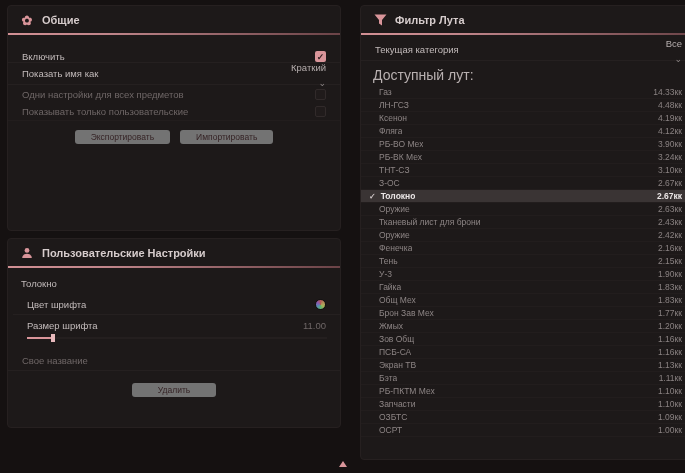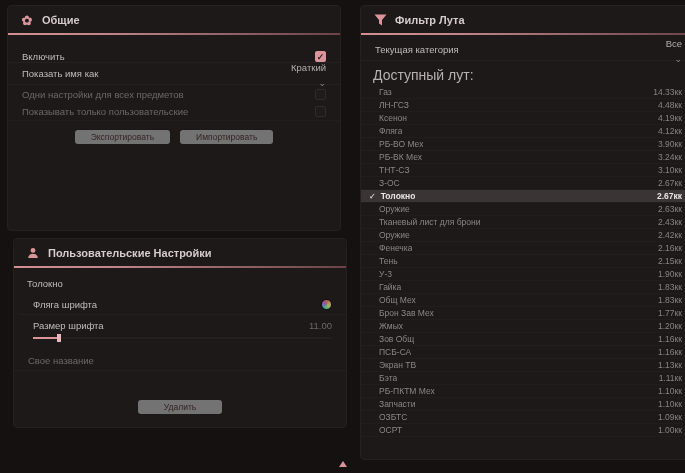--- a/index.html
+++ b/index.html
@@ -8,21 +8,21 @@
     position:relative; width:685px; height:473px; overflow:hidden;
     background:#151111;
     font-family:"Liberation Sans", sans-serif;
     -webkit-font-smoothing:antialiased;
   }
   .panel {
     position:absolute; background:#1d1919;
     border:1px solid #262020; border-radius:4px; overflow:hidden;
   }
   .panel-general { left:7px; top:5px; width:334px; height:226px; }
-  .panel-custom  { left:13px; top:238px; width:334px; height:190px; }
+  .panel-custom  { left:7px; top:238px; width:334px; height:190px; }
   .panel-filter  { left:347px; top:5px; width:337px; height:455px;margin-left:13px; }
 
   .phead {
     display:flex; align-items:center; gap:8px;
     padding:7px 12px 6px 12px; color:#d6cccc; font-size:11px; font-weight:bold;
   }
   .phead .picon { width:14px; height:14px; display:flex; align-items:center; justify-content:center; }
   .pdivider {
     height:2px;
     background:linear-gradient(to right,#d29094 0%,#c0858a 30%,#6b4347 100%);
@@ -141,41 +141,41 @@
             <path d="M1.2 11c0-2.6 2.1-4.2 4.8-4.2s4.8 1.6 4.8 4.2z" fill="#d9959a"></path>
           </svg>
       </span>
       <span>Пользовательские Настройки</span>
     </div>
     <div class="pdivider"></div>
 
     <div class="item-label">Толокно</div>
 
     <div class="row sub" style="height:20px;">
-      <span>Фляга шрифта</span>
+      <span>Цвет шрифта</span>
       <span class="colorwheel"></span>
     </div>
 
     <div class="row sub" style="height:20px;border-bottom:none;">
       <span>Размер шрифта</span>
       <span class="dim">11.00</span>
     </div>
 
     <div class="slider-wrap">
       <div class="slider-track">
         <div class="slider-fill"></div>
         <div class="slider-handle"></div>
       </div>
     </div>
 
     <div class="row customname-row" style="height:20px;">
       <span class="dim">Свое название</span>
     </div>
 
-    <div class="btnrow" style="margin-top:29px;">
+    <div class="btnrow" style="margin-top:12px;">
       <button class="btn" style="padding:3px 26px;">Удалить</button>
     </div>
   </div>
 
   <div class="panel panel-filter">
     <div class="phead">
       <span class="picon">
         <svg width="13" height="12" viewBox="0 0 13 12">
             <path d="M0.5 0.5h12L8 6v5.5L5 9.5V6z" fill="#d9959a"></path>
           </svg>

